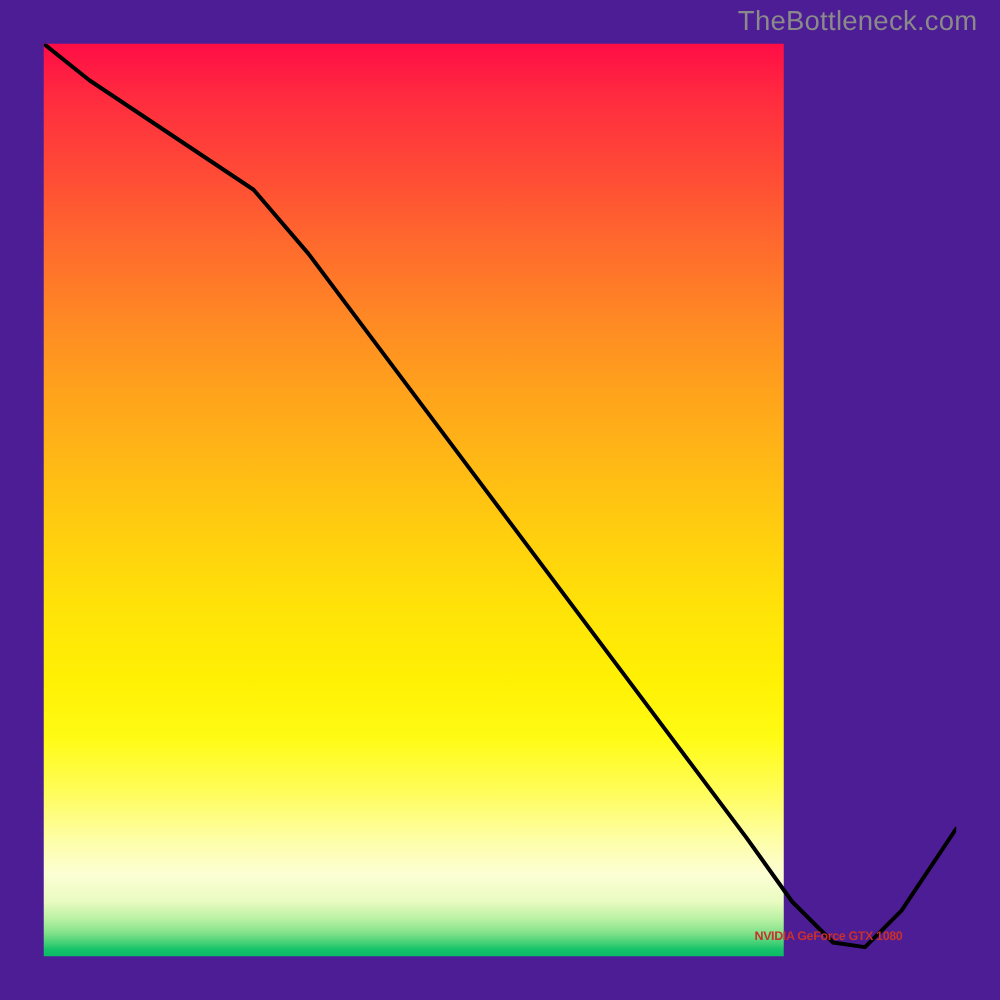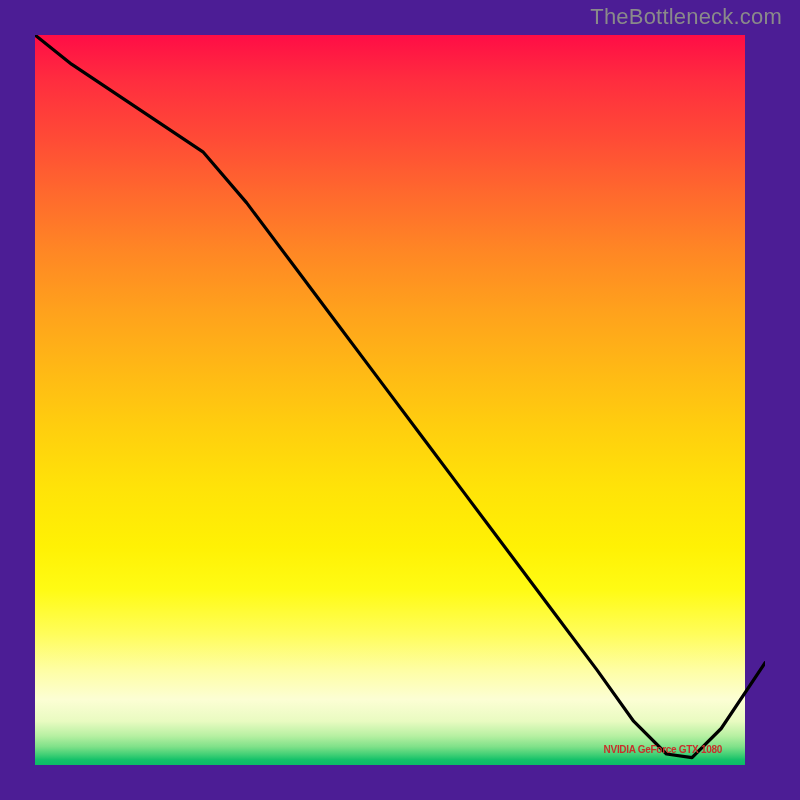--- a/index.html
+++ b/index.html
@@ -26,21 +26,21 @@
     font-size: 22px;
     font-weight: 300;
     color: #8a8a8a;
     letter-spacing: 0.2px;
     font-family: Arial, sans-serif;
   }
   .plot {
     position: absolute;
     left: 35px;
     top: 35px;
-    width: 710px;
+    width: 592px;
     height: 730px;
     
     background: linear-gradient(
       to bottom,
       #ff0d46 0%,
       #ff2c3f 6%,
       #ff4a36 14%,
       #ff6a2d 22%,
       #ff8824 30%,
       #ffa21c 38%,

